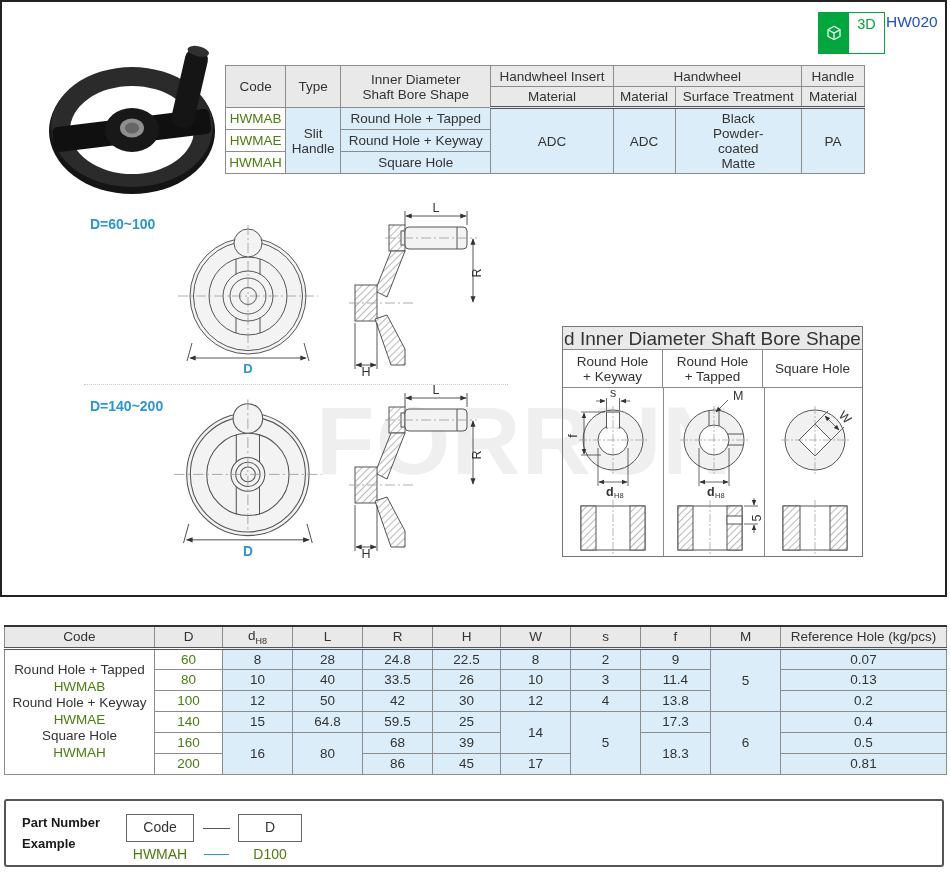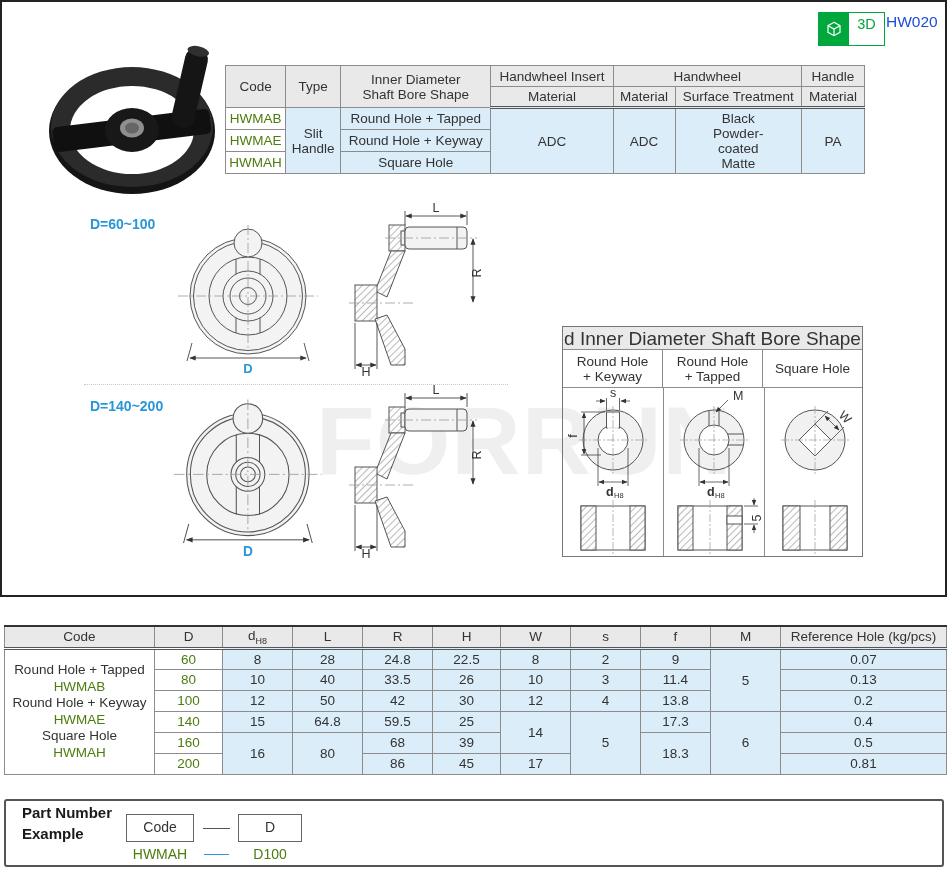--- a/index.html
+++ b/index.html
@@ -9,21 +9,21 @@
   .abs { position:absolute; }
 
   
   .frame { left:0; top:0; width:947px; height:597px; border:2px solid #222; background:transparent; z-index:0; }
 
   
   .watermark { left:316px; top:386px; font-size:96px; font-weight:bold; color:#000;
                opacity:0.06; letter-spacing:1px; z-index:0; }
 
   
-  .badge { left:818px; top:12px; display:flex; height:34px; border:1.5px solid #00a73c; background:#fff; z-index:2; }
+  .badge { left:818px; top:12px; display:flex; height:42px; border:1.5px solid #00a73c; background:#fff; z-index:2; }
   .badge-icon { width:30px; background:#00a73c; display:flex; align-items:center; justify-content:center; }
   .badge-text { width:35px; color:#00a73c; font-size:14.5px; text-align:center; line-height:22px; }
   .model-code { left:886px; top:13px; font-size:15.5px; color:#1d4ed8; z-index:2; }
 
   
   table { border-collapse:collapse; table-layout:fixed; background:#fff; }
   th,td { border:1px solid #8c8c8c; font-size:13.5px; font-weight:normal; text-align:center;
           vertical-align:middle; color:#333; padding:0 2px; }
   thead th { background:#e9e9e9; }
   .blue { color:#4d7c0f; }
@@ -59,21 +59,21 @@
   .bore-cols { display:flex; border-bottom:1px solid #8c8c8c; }
   .bore-col { flex:1; min-height:37px; display:flex; align-items:center; justify-content:center;
               text-align:center; font-size:13.5px; padding:2px 10px; border-right:1px solid #8c8c8c; }
   .bore-col:last-child { border-right:none; }
   .bore-body { display:flex; height:168px; }
   .bore-cell { flex:1; border-right:1px solid #8c8c8c; position:relative; }
   .bore-cell:last-child { border-right:none; }
 
   
   .pn-box { left:4px; top:799px; width:940px; height:68px; border:2px solid #555; border-radius:3px; background:#fff; z-index:2; }
-  .pn-title { position:absolute; left:16px; top:1px; font-size:15px; font-weight:bold; line-height:21px; color:#1a1a1a; }
+  .pn-title { position:absolute; left:16px; top:11px; font-size:13px; font-weight:bold; line-height:21px; color:#1a1a1a; }
   .pn-slot { position:absolute; top:13px; height:28px; border:1.5px solid #666; text-align:center;
              line-height:25px; font-size:14px; background:#fff; }
   .pn-dash { position:absolute; top:27px; border-top:1.5px solid #555; }
   .pn-ex { position:absolute; top:45px; text-align:center; font-size:14px; }
   .pn-dash-blue { position:absolute; top:53px; border-top:1.5px solid #2996d8; }
 </style>
 </head>
 <body>
 
 <div id="stage">

